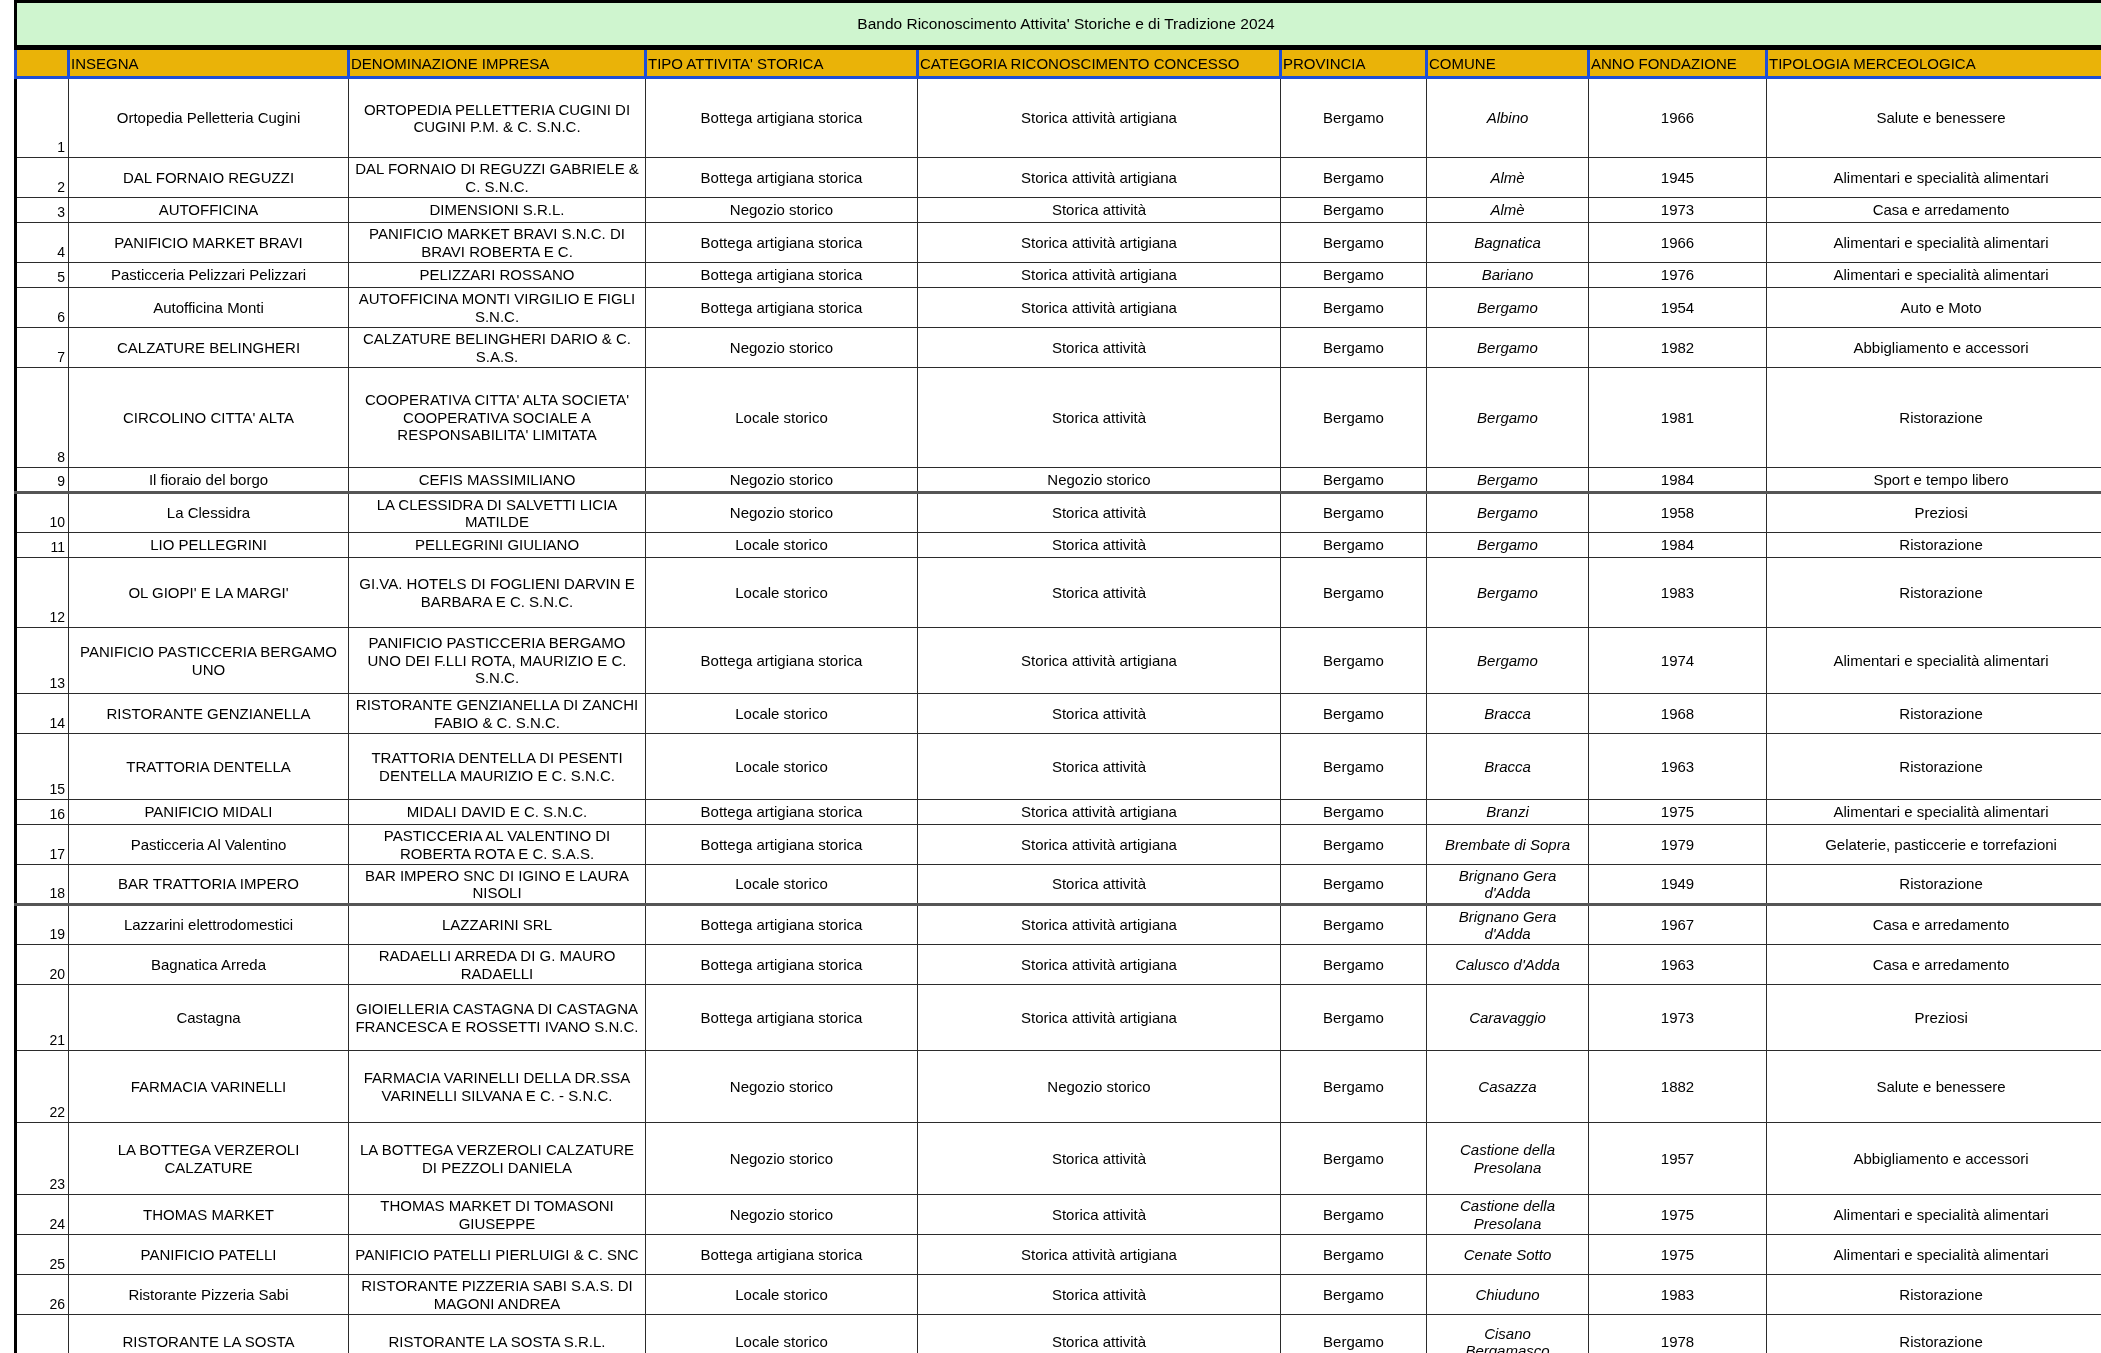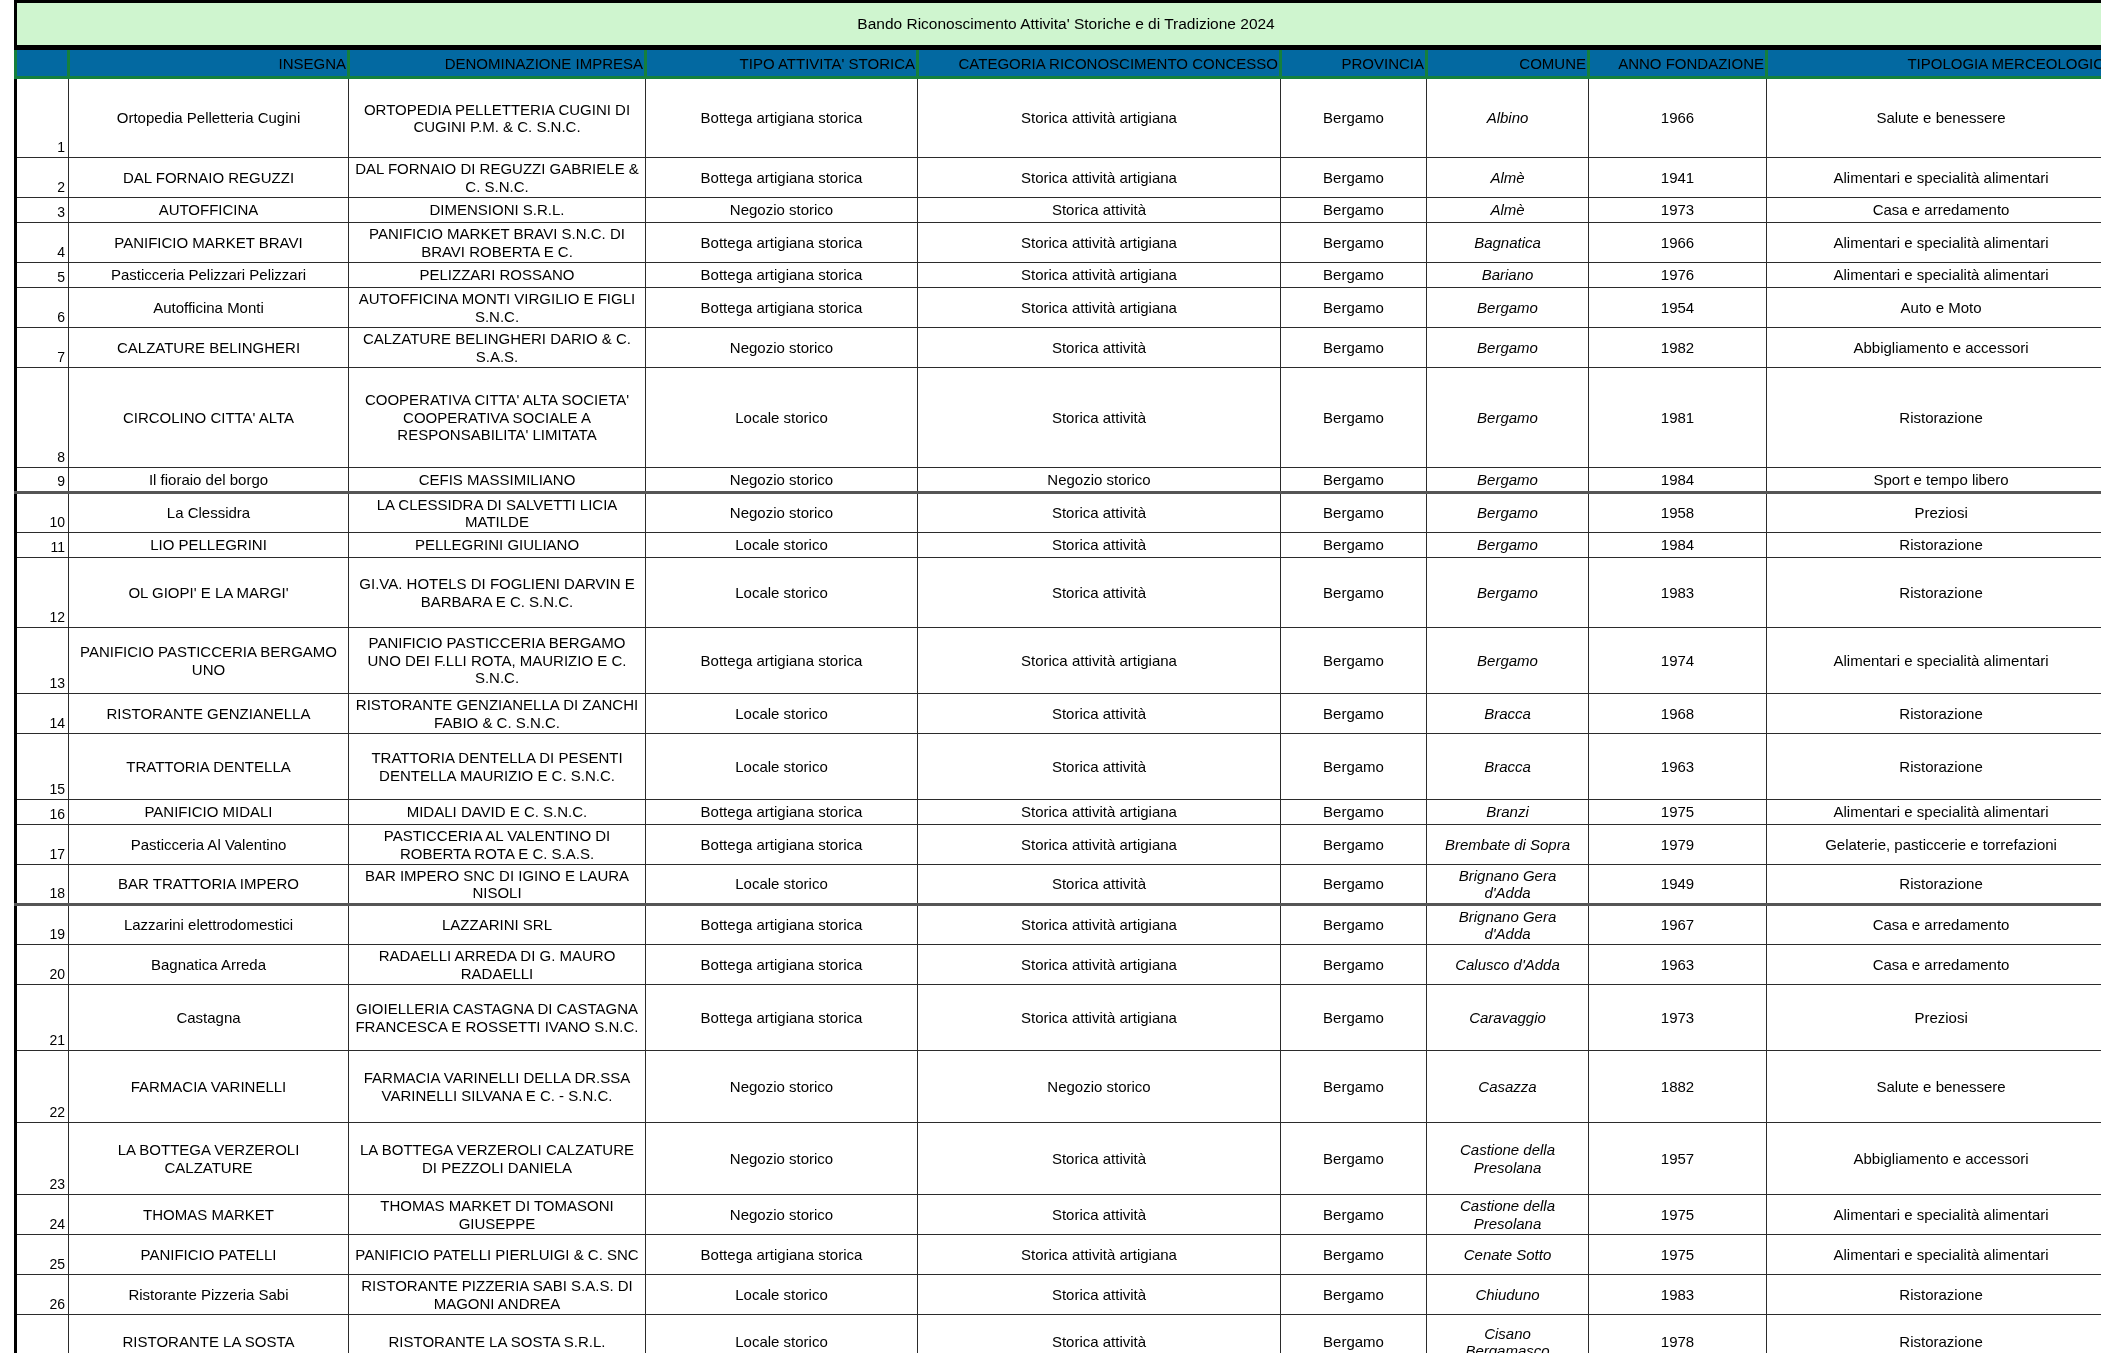--- a/index.html
+++ b/index.html
@@ -22,24 +22,24 @@
   .title-cell {
     background: #CFF5CF;
     border: 3px solid #000;
     border-bottom: 5px solid #000;
     height: 46px;
     text-align: center;
     vertical-align: middle;
     font-size: 15.5px;
   }
   .head-cell {
-    background: #0369a1;
-    border: 3px solid #15803d;
+    background: #eab308;
+    border: 3px solid #1d4ed8;
     height: 30px;
-    text-align: right;
+    text-align: left;
     vertical-align: middle;
     font-size: 15px;
     white-space: nowrap;
     padding: 0 1px;
   }
   .cell {
     border: 1px solid #2b2b2b;
     font-size: 15px;
     line-height: 1.16;
     text-align: center;
@@ -100,21 +100,21 @@
           <td class="cell">Salute e benessere</td>
         </tr>
         <tr style="height: 40px;">
           <td class="cell num-cell">2</td>
           <td class="cell">DAL FORNAIO REGUZZI</td>
           <td class="cell">DAL FORNAIO DI REGUZZI GABRIELE &amp; C. S.N.C.</td>
           <td class="cell">Bottega artigiana storica</td>
           <td class="cell">Storica attività artigiana</td>
           <td class="cell">Bergamo</td>
           <td class="cell">Almè</td>
-          <td class="cell">1941</td>
+          <td class="cell">1945</td>
           <td class="cell">Alimentari e specialità alimentari</td>
         </tr>
         <tr style="height: 25px;">
           <td class="cell num-cell">3</td>
           <td class="cell">AUTOFFICINA</td>
           <td class="cell">DIMENSIONI S.R.L.</td>
           <td class="cell">Negozio storico</td>
           <td class="cell">Storica attività</td>
           <td class="cell">Bergamo</td>
           <td class="cell">Almè</td>

